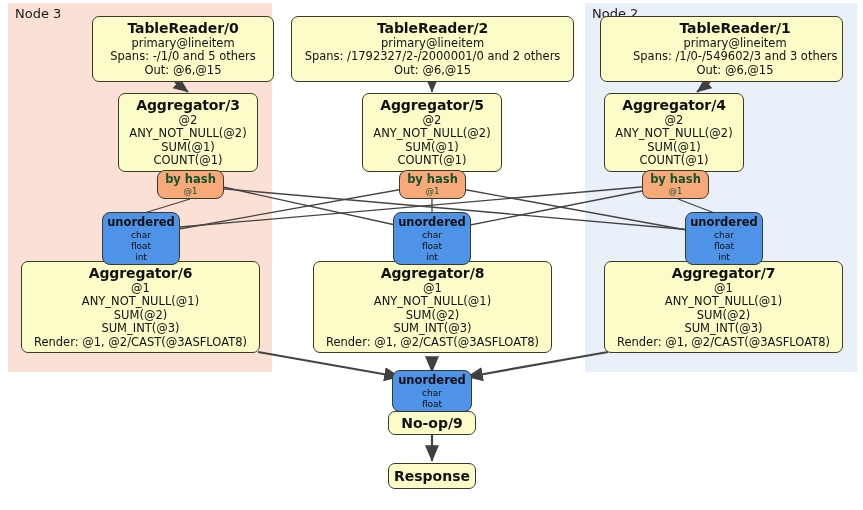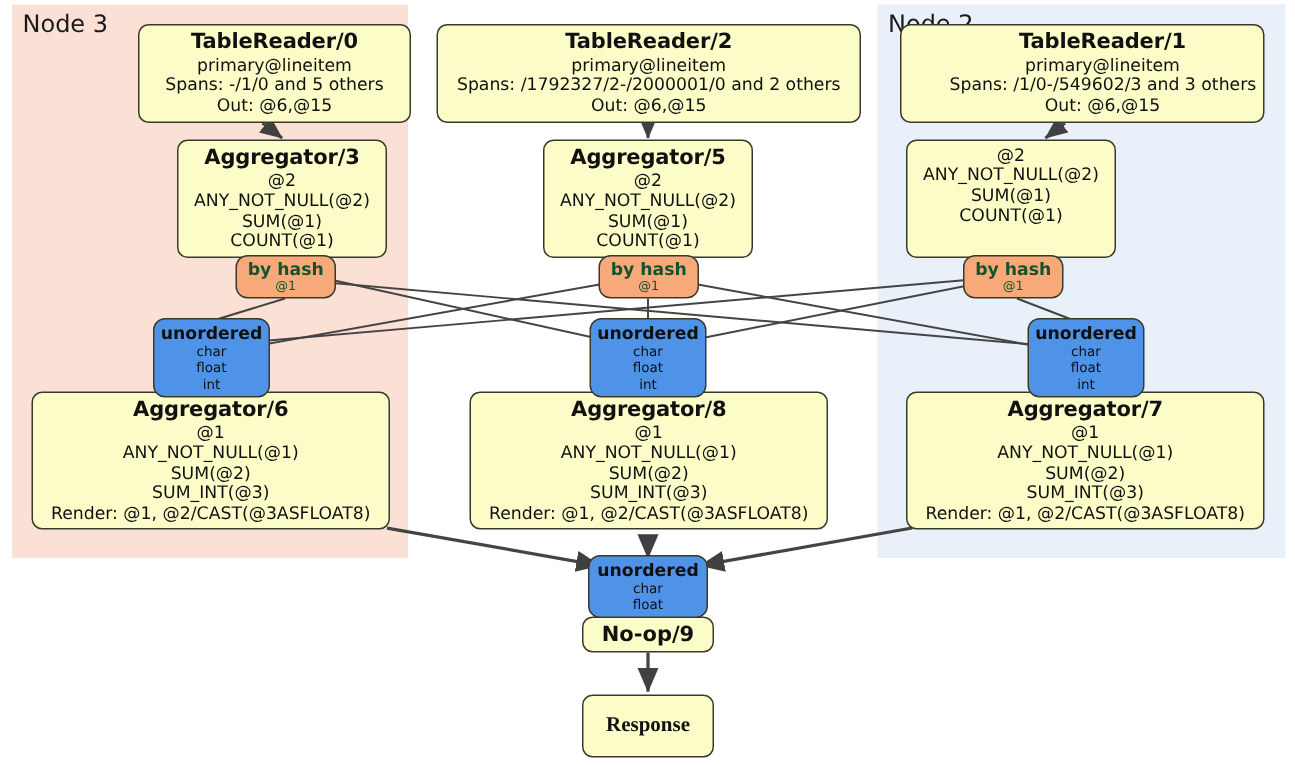--- a/index.html
+++ b/index.html
@@ -19,21 +19,21 @@
   }
   
   .node-panel {
     position: absolute;
     box-sizing: border-box;
   }
   .node-panel .node-label {
     position: absolute;
     top: 3px;
     left: 7px;
-    font-size: 16px;
+    font-size: 13px;
     color: #1a1a1a;
     white-space: nowrap;
   }
   .panel-n3 { background: #fbe0d5; }
   .panel-n1 { background: #c5dcea; }
   .panel-n2 { background: #e9f0f9; }
 
   
   #edges {
     position: absolute;
@@ -195,20 +195,21 @@
 
   <div class="proc" style="left:362px; top:93px; width:140px; height:79px;">
     <div class="title">Aggregator/5</div>
     <div class="row">@2</div>
     <div class="row">ANY_NOT_NULL(@2)</div>
     <div class="row">SUM(@1)</div>
     <div class="row">COUNT(@1)</div>
   </div>
 
   <div class="proc" style="left:604px; top:93px; width:140px; height:79px;">
+    <div class="title">Aggregator/4</div>
     <div class="row">@2</div>
     <div class="row">ANY_NOT_NULL(@2)</div>
     <div class="row">SUM(@1)</div>
     <div class="row">COUNT(@1)</div>
   </div>
 
   <div class="hash" style="left:157px; top:170px; width:67px; height:29px;">
     <div class="h-title">by hash</div>
     <div class="h-sub">@1</div>
   </div>
@@ -272,15 +273,15 @@
   </div>
 
   <div class="unordered" style="left:392px; top:370px; width:80px; height:42px;">
     <div class="u-title">unordered</div>
     <div class="u-type">char</div>
     <div class="u-type">float</div>
   </div>
 
   <div class="simple" style="left:388px; top:411px; width:88px; height:24px;">No-op/9</div>
 
-  <div class="simple" style="left:388px; top:463px; width:88px; height:42px;font-family:Liberation Serif, serif;">Response</div>
+  <div class="simple" style="left:388px; top:463px; width:88px; height:26px;">Response</div>
 
 </div>
 
 </body></html>

